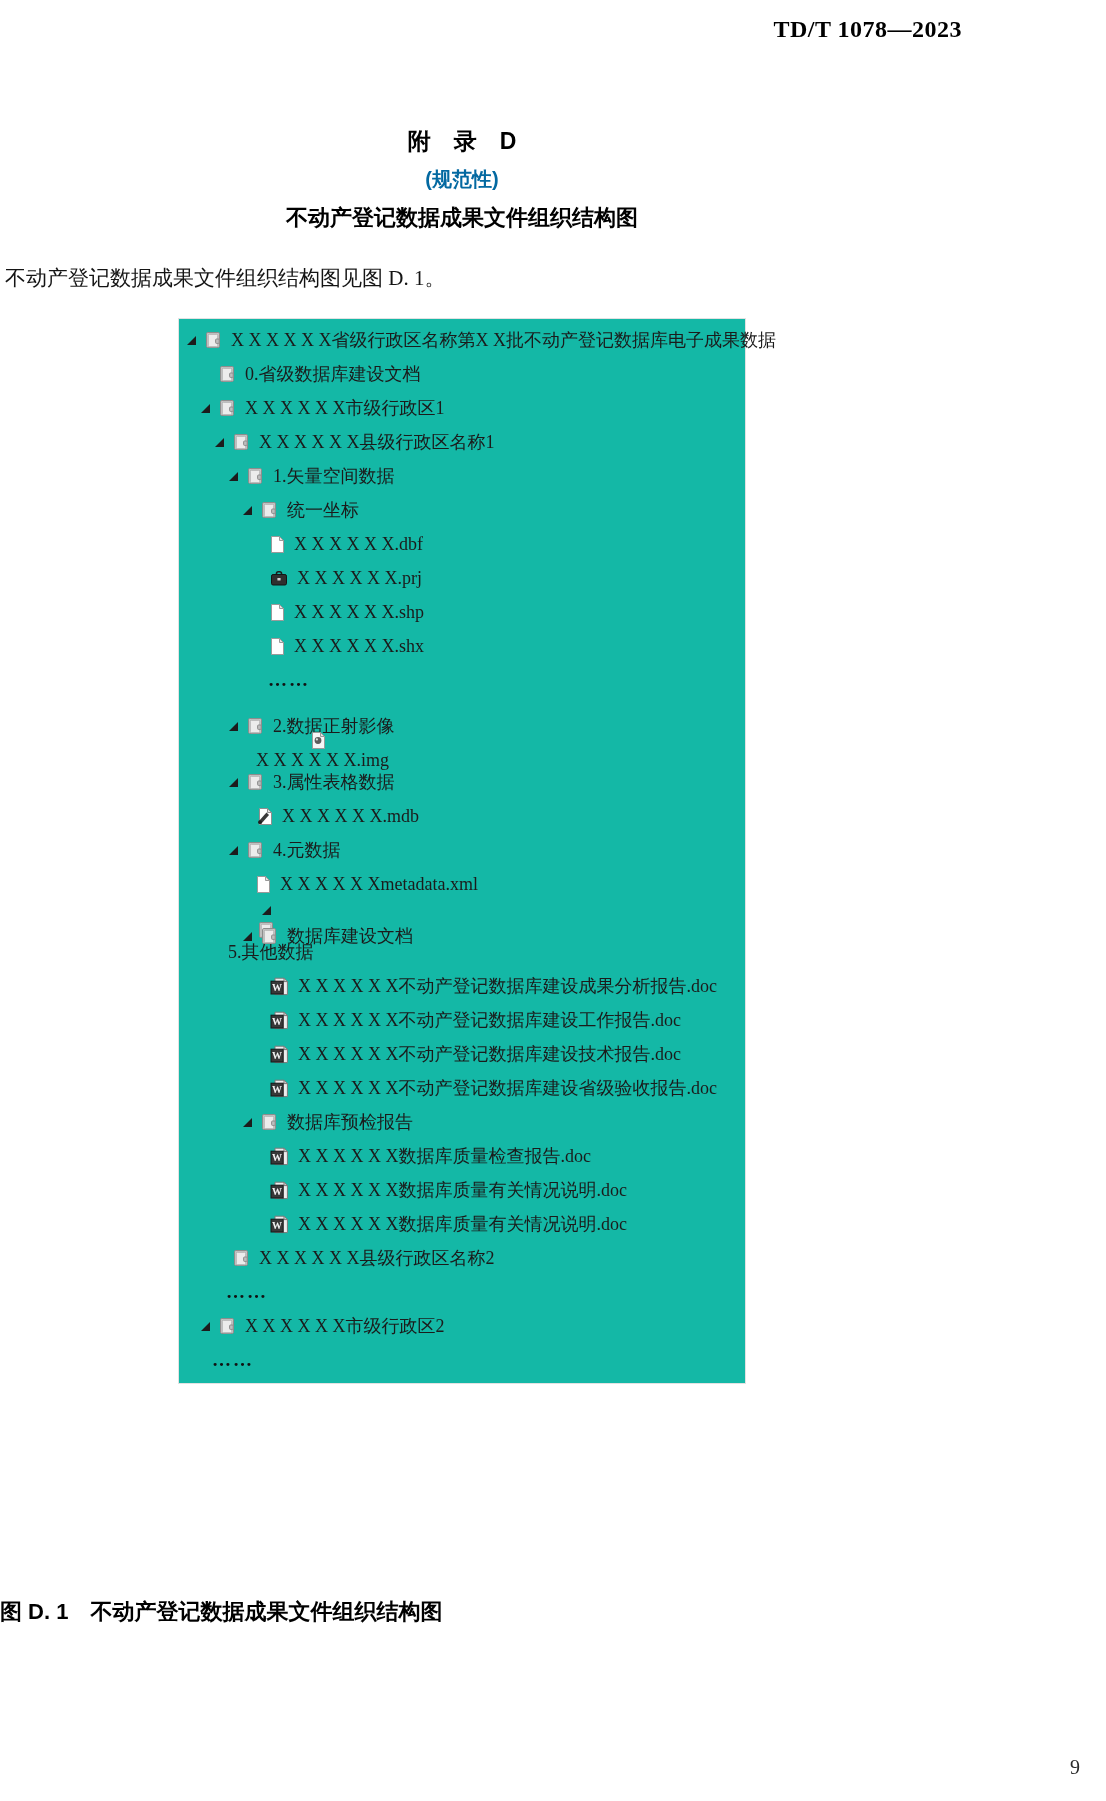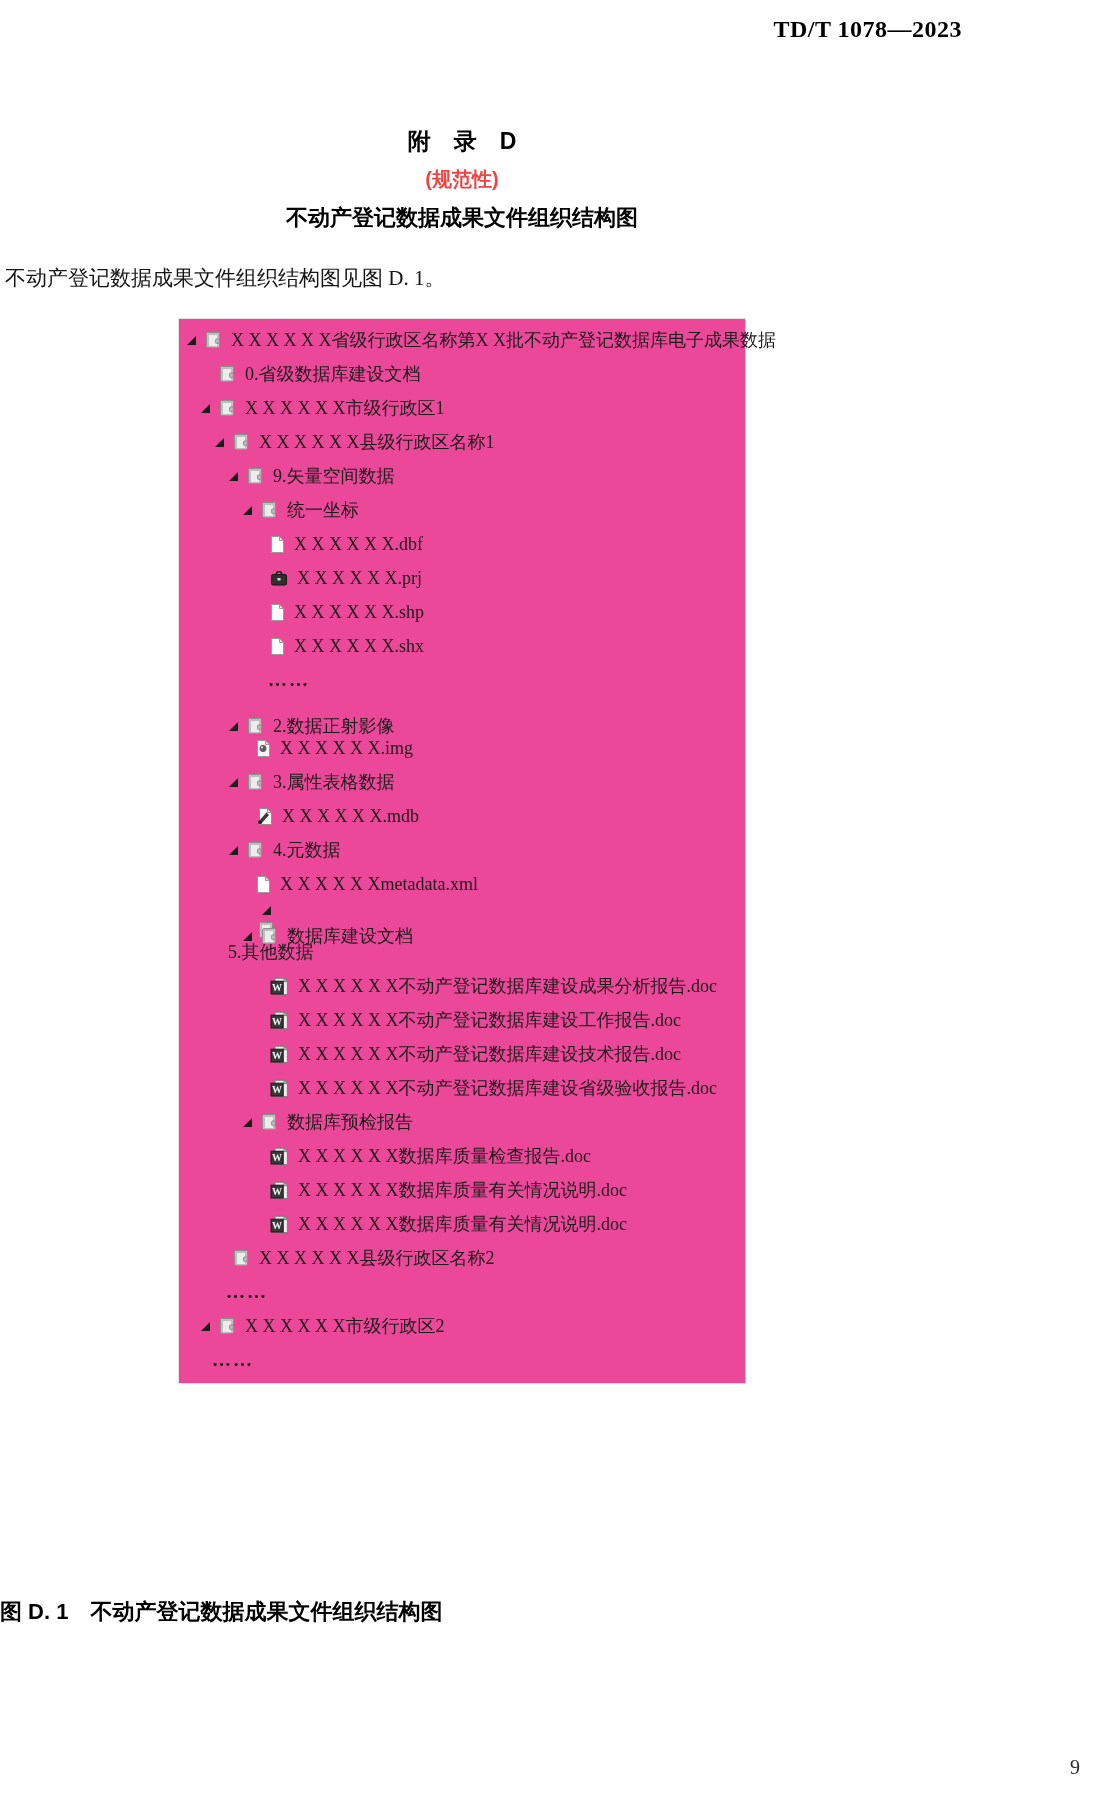--- a/index.html
+++ b/index.html
@@ -7,29 +7,29 @@
     width:1106px;height:1801px;position:relative;background:#ffffff;
     font-family:"Liberation Serif","DejaVu Serif",serif;overflow:hidden;
   }
   .std-code{
     position:absolute;top:16px;right:144px;
     font:bold 24px "Liberation Serif","DejaVu Serif",serif;
     letter-spacing:0.5px;color:#000;
   }
   .title-wrap{position:absolute;left:0;top:126px;width:924px;text-align:center;}
   .appendix-label{font:bold 23px "Liberation Sans","DejaVu Sans",sans-serif;color:#000;}
-  .appendix-normative{margin-top:9px;font:bold 20px "Liberation Sans","DejaVu Sans",sans-serif;color:#ef4444;}
+  .appendix-normative{margin-top:9px;font:bold 20px "Liberation Sans","DejaVu Sans",sans-serif;color:#0369a1;}
   .appendix-title{margin-top:10px;font:bold 22px "Liberation Sans","DejaVu Sans",sans-serif;color:#000;}
   .intro-line{
     position:absolute;left:5px;top:264px;
     font:21px "Liberation Serif","DejaVu Serif",serif;color:#141414;
   }
   .file-tree{
     position:absolute;left:178px;top:318px;width:566px;height:1064px;
-    background:#ec4899;border:1px solid #e2e2e2;
+    background:#14b8a6;border:1px solid #e2e2e2;
   }
   .tree-row{position:absolute;height:34px;display:flex;align-items:center;white-space:nowrap;}
   .arrow-slot{flex:0 0 19px;width:19px;display:flex;align-items:center;}
   .icon{display:flex;align-items:center;margin-right:9px;}
   .row-label{font:18px "Liberation Serif","DejaVu Serif",serif;color:#1b1b1b;}
   .ellipsis-label{font:bold 19px "Liberation Serif","DejaVu Serif",serif;letter-spacing:2px;color:#111;}
   .figure-caption{
     position:absolute;left:0;top:1597px;width:924px;text-align:left;
     font:bold 22px "Liberation Sans","DejaVu Sans",sans-serif;color:#000;
   }
@@ -114,21 +114,21 @@
           <polygon points="10,1 10,10 1,10" fill="#1c1c1c"></polygon>
         </svg>
       </span>
       <span class="icon">
         <svg width="17" height="20" viewBox="0 0 17 20">
           <rect x="1.5" y="2.5" width="13" height="15" rx="1.4" fill="#c7c7c7" stroke="#8d8d8d"></rect>
           <rect x="3.2" y="4.2" width="9.6" height="12.6" rx="1" fill="#ececec" stroke="#adadad"></rect>
           <rect x="10.6" y="9" width="3.6" height="4.4" rx="0.9" fill="#bdbdbd" stroke="#8d8d8d"></rect>
         </svg>
       </span>
-      <span class="row-label">9.矢量空间数据</span>
+      <span class="row-label">1.矢量空间数据</span>
     </div>
     <div class="tree-row" style="left: 63px; top: 174px;">
       <span class="arrow-slot">
         <svg width="11" height="11" viewBox="0 0 11 11">
           <polygon points="10,1 10,10 1,10" fill="#1c1c1c"></polygon>
         </svg>
       </span>
       <span class="icon">
         <svg width="17" height="20" viewBox="0 0 17 20">
           <rect x="1.5" y="2.5" width="13" height="15" rx="1.4" fill="#c7c7c7" stroke="#8d8d8d"></rect>
@@ -186,21 +186,21 @@
       </span>
       <span class="icon">
         <svg width="17" height="20" viewBox="0 0 17 20">
           <rect x="1.5" y="2.5" width="13" height="15" rx="1.4" fill="#c7c7c7" stroke="#8d8d8d"></rect>
           <rect x="3.2" y="4.2" width="9.6" height="12.6" rx="1" fill="#ececec" stroke="#adadad"></rect>
           <rect x="10.6" y="9" width="3.6" height="4.4" rx="0.9" fill="#bdbdbd" stroke="#8d8d8d"></rect>
         </svg>
       </span>
       <span class="row-label">2.数据正射影像</span>
     </div>
-    <div class="tree-row" style="left: 77px; top: 412px;">
+    <div class="tree-row" style="left: 77px; top: 412px; flex-direction: column;">
       <span class="icon">
         <svg width="15" height="19" viewBox="0 0 15 19">
           <path d="M1.5 1.5 h8 l4 4 v12 h-12 z" fill="#f6f6f6" stroke="#9a9a9a"></path>
           <path d="M9.5 1.5 v4 h4 z" fill="#e3e3e3" stroke="#9a9a9a"></path>
           <circle cx="7" cy="9.5" r="3.4" fill="#5c5c5c"></circle>
           <circle cx="5.9" cy="8.4" r="1.1" fill="#dedede"></circle>
         </svg>
       </span>
       <span class="row-label">X X X X X X.img</span>
     </div>

